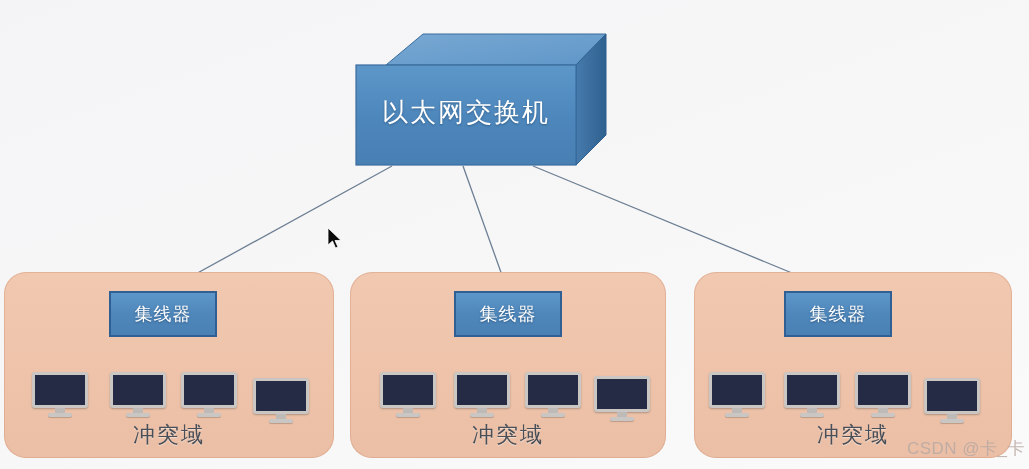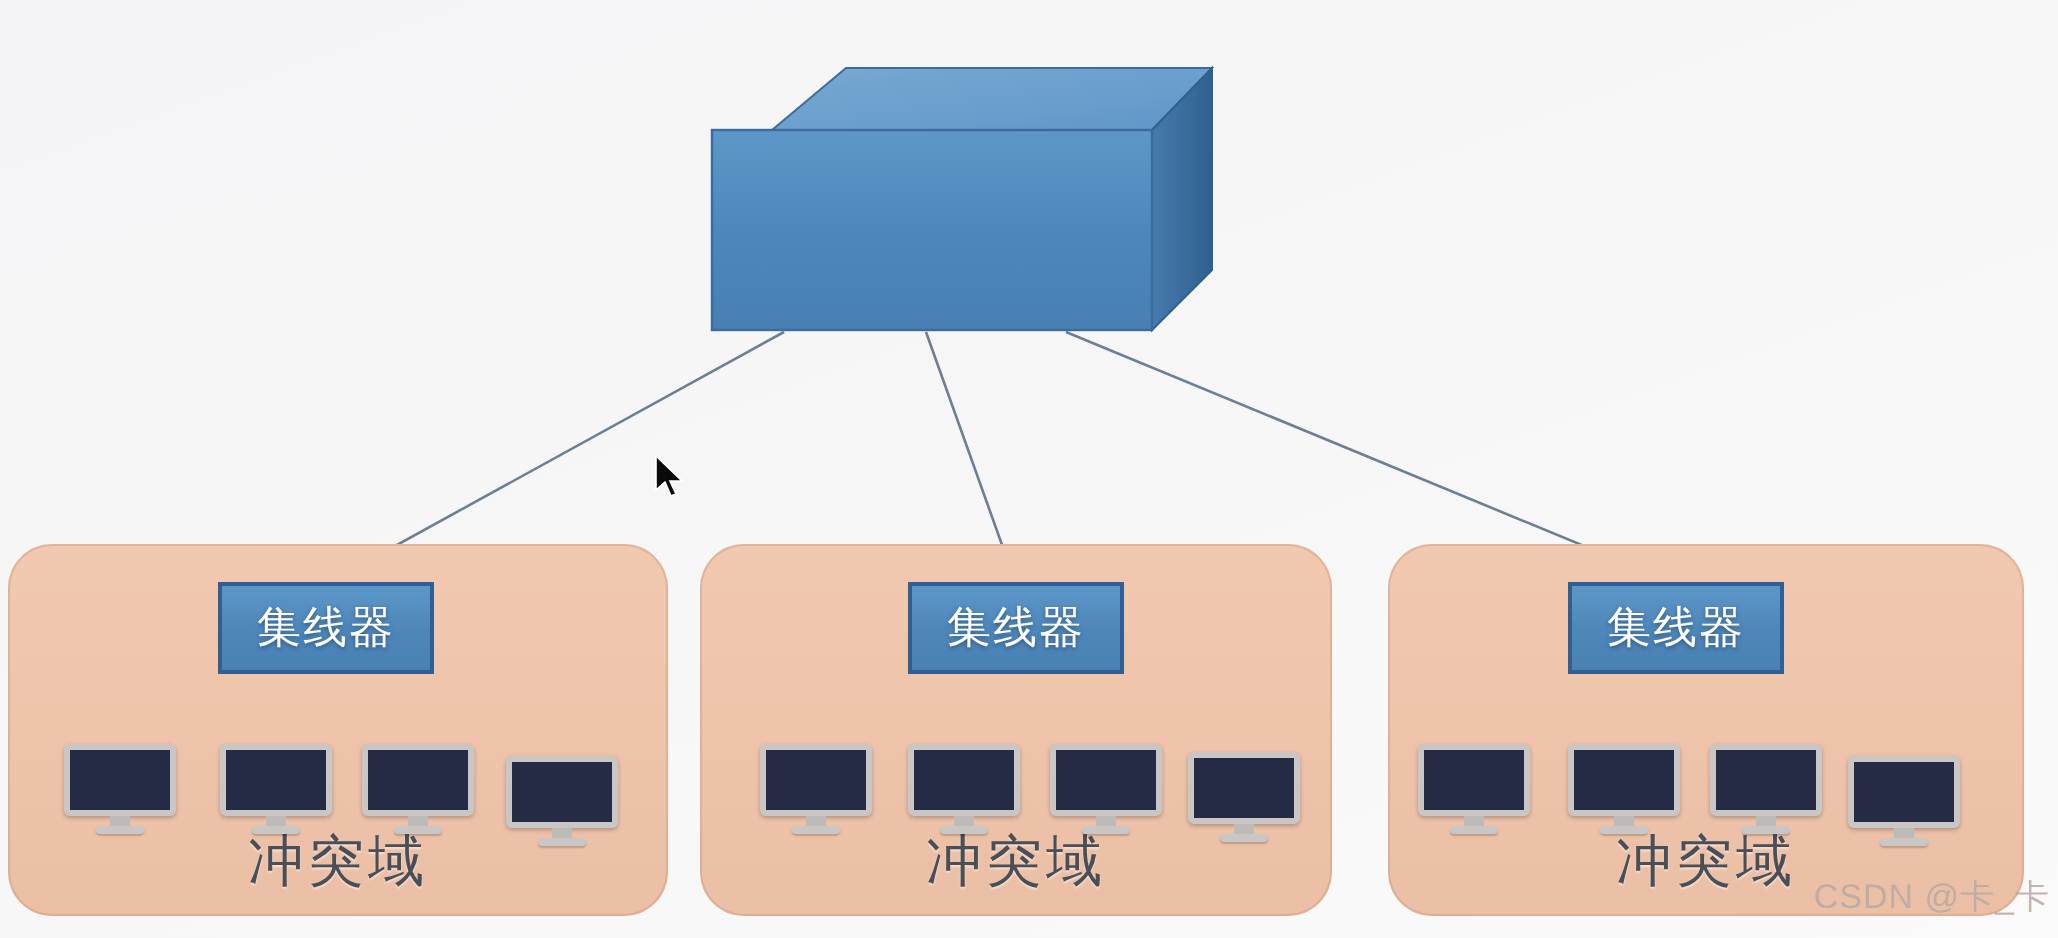--- a/index.html
+++ b/index.html
@@ -60,41 +60,41 @@
   .domain-2 { left: 350px; width: 316px; }
   .domain-3 { left: 694px; width: 318px; }
 
   .domain-label {
     position: absolute;
     bottom: 8px;
     left: 0;
     width: 100%;
     text-align: center;
     color: #4a4f57;
-    font-size: 28px;
+    font-size: 22px;
     letter-spacing: 2px;
     text-shadow: 0 1px 1px rgba(255,255,255,0.5);
   }
 
   
   .hub {
     position: absolute;
     top: 291px;
     width: 108px;
     height: 46px;
     background: linear-gradient(180deg, #5d96c8 0%, #4f87bb 50%, #4a81b5 100%);
     border: 2px solid #2f5f93;
     box-sizing: border-box;
     display: flex;
     align-items: center;
     justify-content: center;
   }
   .hub-label {
     color: #ffffff;
-    font-size: 22px;
+    font-size: 18px;
     letter-spacing: 1px;
     text-shadow: 0 1px 2px rgba(20,50,80,0.5);
     white-space: nowrap;
   }
   .hub-1 { left: 109px; }
   .hub-2 { left: 454px; }
   .hub-3 { left: 784px; }
 
   
   .pc {
@@ -200,20 +200,21 @@
       </linearGradient>
     </defs>
 
     <polygon points="37,37 260,5 260,5 230,5 37,37" fill="none"></polygon>
     <polygon points="38,37 75,6 258,6 228,37" fill="url(#topGrad)" stroke="#3a6d9d" stroke-width="1"></polygon>
 
     <polygon points="228,37 258,6 258,107 228,137" fill="url(#sideGrad)" stroke="#2f618f" stroke-width="1"></polygon>
 
     <rect x="8" y="37" width="220" height="100" fill="url(#frontGrad)" stroke="#3a6d9d" stroke-width="1.2"></rect>
   </svg>
+  <div class="switch-label">以太网交换机</div>
 
   <div class="domain domain-1">
     <div class="domain-label">冲突域</div>
   </div>
   <div class="hub hub-1">
     <span class="hub-label">集线器</span>
   </div>
   <div class="pc" style="left:32px; top:372px;">
     <div class="screen"></div>
     <div class="neck"></div>

